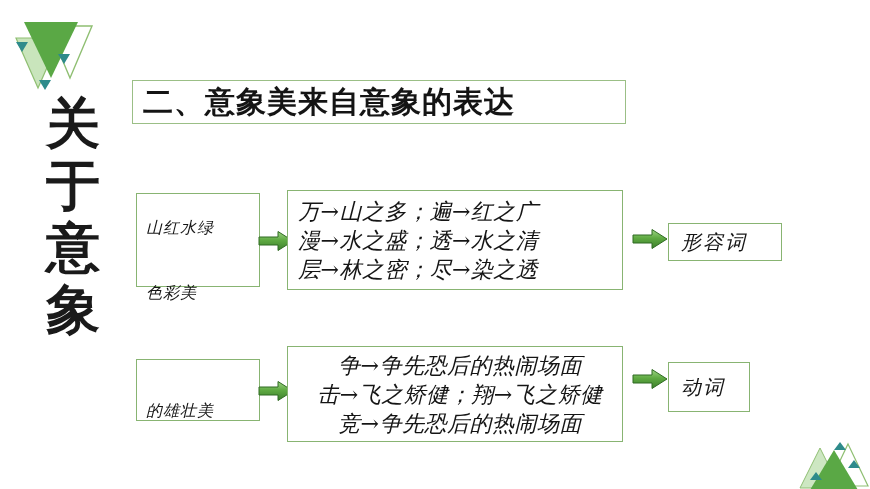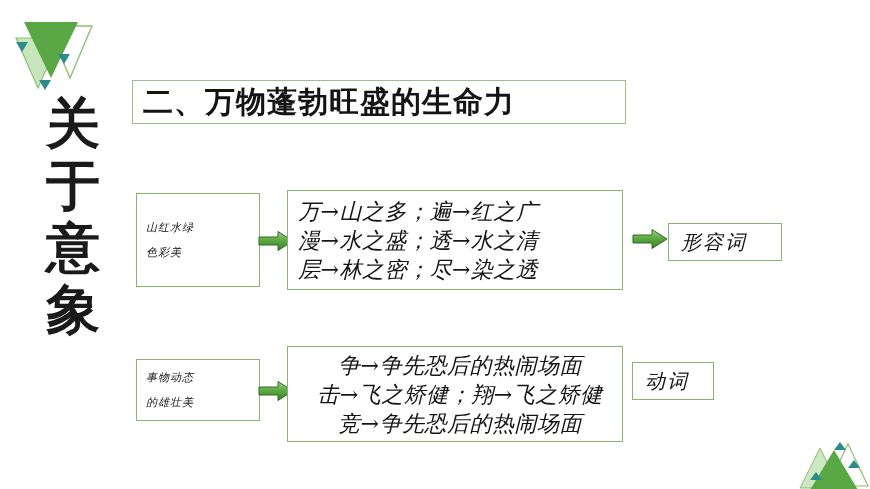--- a/index.html
+++ b/index.html
@@ -79,24 +79,25 @@
   }
   .node .line {
     font-family: "DejaVu Serif", "Liberation Serif", serif;
     font-style: italic;
     color: #151515;
     white-space: pre;
   }
 
   
   .node-left .line {
-    font-size: 11px;
+    font-size: 16px;
     line-height: 25px;
     padding-left: 9px;
     letter-spacing: 1px;
+    margin-top: 40px;
   }
   
   .node-mid .line {
     font-size: 22px;
     line-height: 29px;
     padding-left: 10px;
     letter-spacing: 0.5px;
   }
   
   .node-right .line {
@@ -115,21 +116,21 @@
   #arrow-r1-a     { left: 258px; top: 230px; width: 36px; height: 22px; }
   #node-r1-mid    { left: 287px; top: 190px; width: 336px; height: 100px; }
   #arrow-r1-b     { left: 632px; top: 228px; width: 36px; height: 22px; }
   #node-r1-right  { left: 668px; top: 223px; width: 114px; height: 38px; }
 
   
   #node-r2-left   { left: 136px; top: 359px; width: 124px; height: 62px; }
   #arrow-r2-a     { left: 258px; top: 380px; width: 36px; height: 22px; }
   #node-r2-mid    { left: 287px; top: 346px; width: 336px; height: 96px; align-items: center; }
   #arrow-r2-b     { left: 632px; top: 368px; width: 36px; height: 22px; }
-  #node-r2-right  { left: 632px; top: 362px; width: 82px; height: 38px; }
+  #node-r2-right  { left: 668px; top: 362px; width: 82px; height: 50px; }
 </style>
 </head>
 <body>
 
 <div id="slide">
 
   <div class="deco" id="deco-topleft">
     <svg width="86" height="84" viewBox="0 0 86 84">
 
       <polygon points="40,10 84,10 62,62" fill="#ffffff" stroke="#8fbf72" stroke-width="1.4"></polygon>
@@ -143,21 +144,21 @@
       <polygon points="31,64 43,64 37,74" fill="#2e8b8b"></polygon>
     </svg>
   </div>
 
   <div id="sidebar-title">关
 于
 意
 象</div>
 
   <div id="heading-box">
-    <div id="heading-text">二、万物蓬勃旺盛的生命力</div>
+    <div id="heading-text">二、意象美来自意象的表达</div>
   </div>
 
   <div class="node node-left" id="node-r1-left">
     <div class="line">山红水绿</div>
     <div class="line">色彩美</div>
   </div>
 
   <div class="arrow" id="arrow-r1-a">
     <svg width="36" height="22" viewBox="0 0 36 22">
       <defs>
@@ -188,21 +189,20 @@
       </defs>
       <polygon points="1,7 20,7 20,1.5 35,11 20,20.5 20,15 1,15" fill="url(#agrad2)" stroke="#2f6b22" stroke-width="1"></polygon>
     </svg>
   </div>
 
   <div class="node node-right" id="node-r1-right">
     <div class="line">形容词</div>
   </div>
 
   <div class="node node-left" id="node-r2-left">
-    <div class="line">事物动态</div>
     <div class="line">的雄壮美</div>
   </div>
 
   <div class="arrow" id="arrow-r2-a">
     <svg width="36" height="22" viewBox="0 0 36 22">
       <defs>
         <linearGradient id="agrad3" x1="0" y1="0" x2="0" y2="1">
           <stop offset="0%" stop-color="#9fd486"></stop>
           <stop offset="45%" stop-color="#5faa42"></stop>
           <stop offset="100%" stop-color="#3c7f2c"></stop>

